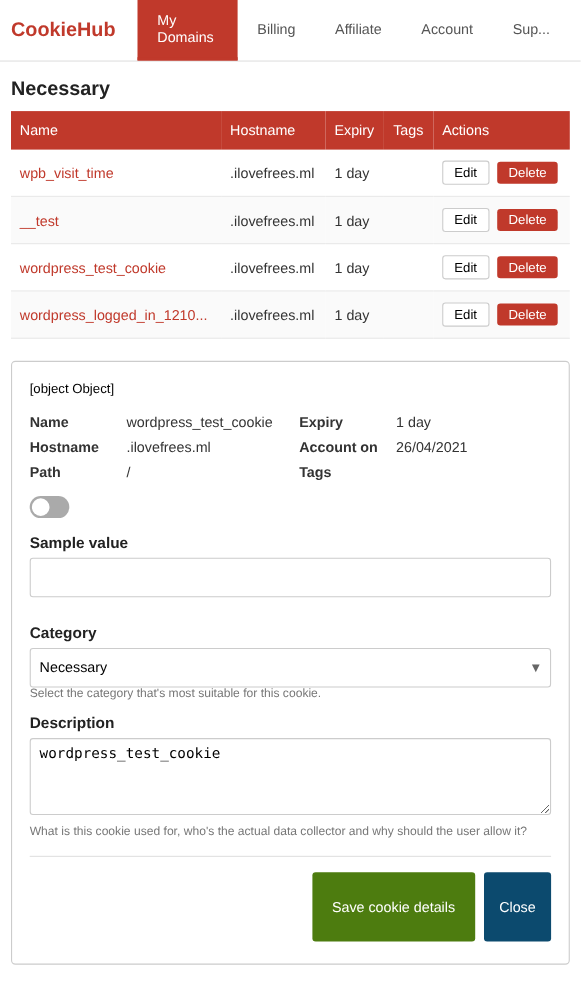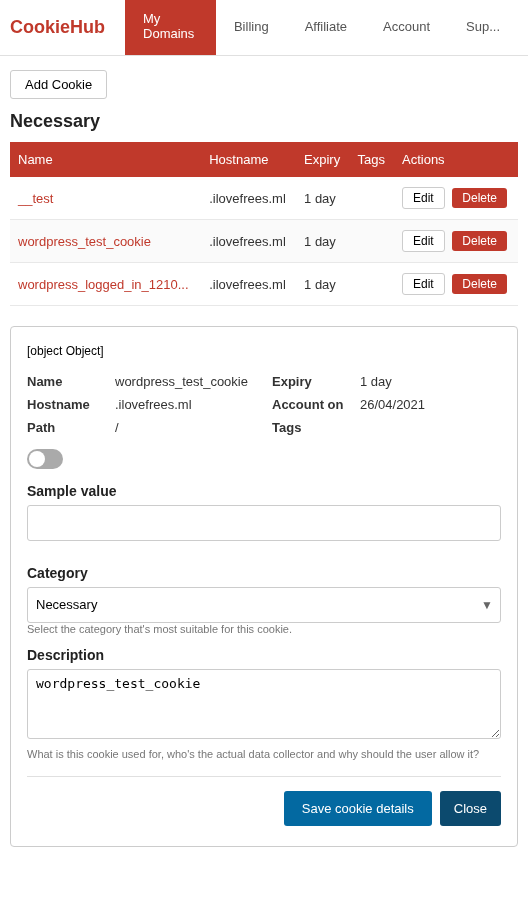--- a/index.html
+++ b/index.html
@@ -249,24 +249,24 @@
     }
 
     .edit-footer {
       border-top: 1px solid #e0e0e0;
       padding-top: 14px;
       display: flex;
       justify-content: flex-end;
       gap: 8px;
     }
     .btn-save {
-      background: #0369a1;
+      background: #4d7c0f;
       color: #fff;
       border: none;
-      padding: 10px 18px;
+      padding: 24px 18px;
       border-radius: 3px;
       cursor: pointer;
       font-size: 13px;
     }
     .btn-close {
       background: #0c4a6e;
       color: #fff;
       border: none;
       padding: 8px 14px;
       border-radius: 3px;
@@ -295,36 +295,45 @@
       <span>Account</span>
     </div>
     <div class="nav-item">
       <span>Sup...</span>
     </div>
   </nav>
 </div>
 
 <div class="main">
 
-  <button class="add-cookie-btn">Add Cookie</button>
 
   <div class="section-title">Necessary</div>
 
   
   <table class="cookie-table">
     <thead>
       <tr>
         <th>Name</th>
         <th>Hostname</th>
         <th>Expiry</th>
         <th>Tags</th>
         <th>Actions</th>
       </tr>
     </thead>
     <tbody id="table-body">
+    <tr>
+      <td><a href="#">wpb_visit_time</a></td>
+      <td>.ilovefrees.ml</td>
+      <td>1 day</td>
+      <td></td>
+      <td>
+        <button class="btn-edit">Edit</button>
+        <button class="btn-delete">Delete</button>
+      </td>
+    </tr>
         <tr>
       <td><a href="#">__test</a></td>
       <td>.ilovefrees.ml</td>
       <td>1 day</td>
       <td></td>
       <td>
         <button class="btn-edit">Edit</button>
         <button class="btn-delete">Delete</button>
       </td>
     </tr>

